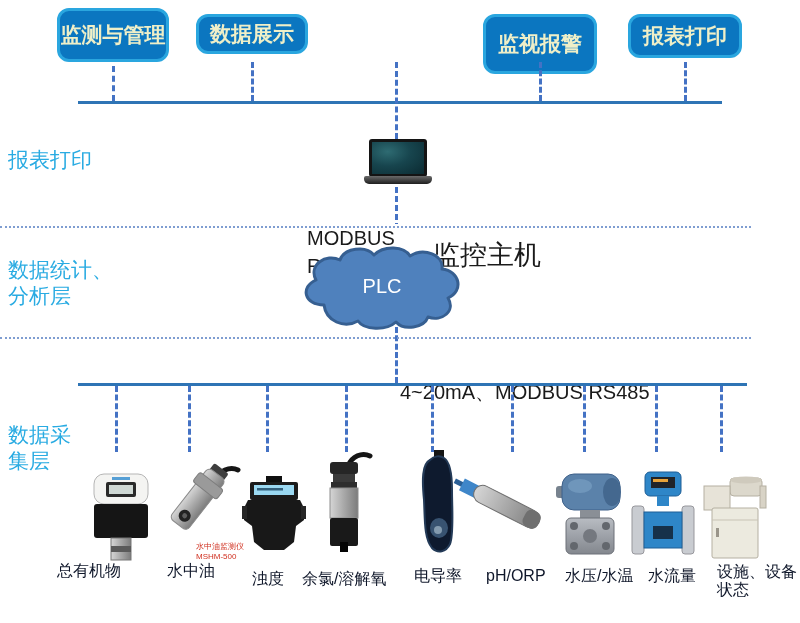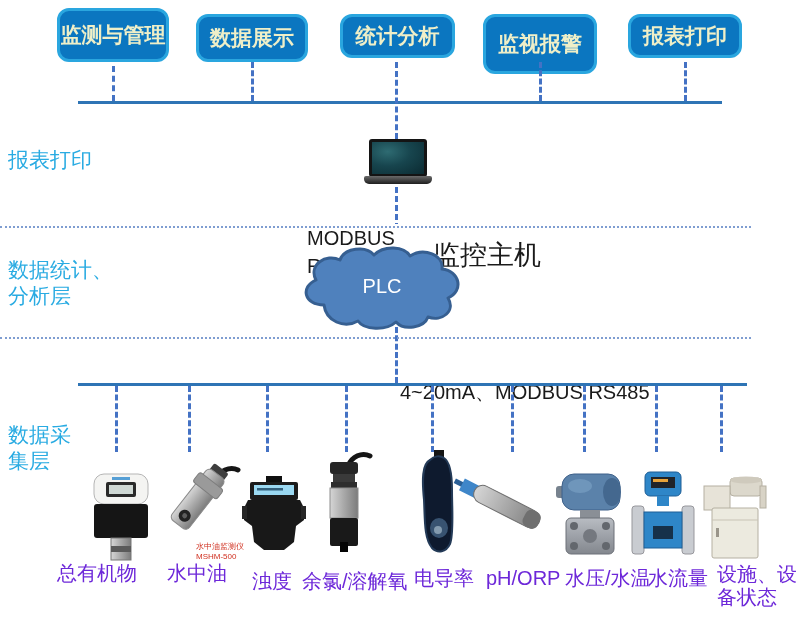--- a/index.html
+++ b/index.html
@@ -12,38 +12,35 @@
     font-family:"Liberation Sans","DejaVu Sans",sans-serif;border-radius:27px;}
   .topbox{position:absolute;background:var(--box-fill);border:3px solid var(--box-border);
     border-radius:12px;color:var(--box-text);font-size:21px;font-weight:bold;
     display:flex;align-items:center;justify-content:center;text-align:center;line-height:1.15;
     box-sizing:border-box;}
   .vdash{position:absolute;width:0;border-left:3px dashed var(--dash);}
   .hline{position:absolute;height:3px;background:var(--line);}
   .dotsep{position:absolute;height:0;border-top:2px dotted var(--dots);}
   .layerlab{position:absolute;color:var(--layer-text);font-size:21px;line-height:1.25;}
   .blacktext{position:absolute;color:#1a1a1a;font-size:20px;margin-top:35px;}
-  .senslab{position:absolute;color:#6d28d9;font-size:20px;line-height:1.15;white-space:nowrap;}
+  .senslab{position:absolute;color:#0f172a;font-size:16px;line-height:1.15;white-space:nowrap;}
   .wrap{white-space:normal;}
   svg{position:absolute;overflow:visible;}
   .caption-red{position:absolute;color:#d03020;font-size:8px;line-height:1.25;width:52px;}
 </style>
 </head>
 <body>
 
 <div id="canvas">
 
   <div class="topbox" style="left:57px;top:8px;width:112px;height:54px;">
     <span class="wrap">监测与管理</span>
   </div>
-  <div class="topbox" style="left:196px;top:14px;width:112px;height:48px;">
+  <div class="topbox" style="left:196px;top:14px;width:112px;height:40px;">
     <span>数据展示</span>
-  </div>
-  <div class="topbox" style="left:340px;top:14px;width:115px;height:44px;">
-    <span>统计分析</span>
   </div>
   <div class="topbox" style="left:483px;top:14px;width:114px;height:60px;">
     <span>监视报警</span>
   </div>
   <div class="topbox" style="left:628px;top:14px;width:114px;height:44px;">
     <span>报表打印</span>
   </div>
 
   <div class="vdash" style="left:112px;top:66px;height:35px;"></div>
   <div class="vdash" style="left:251px;top:62px;height:39px;"></div>

